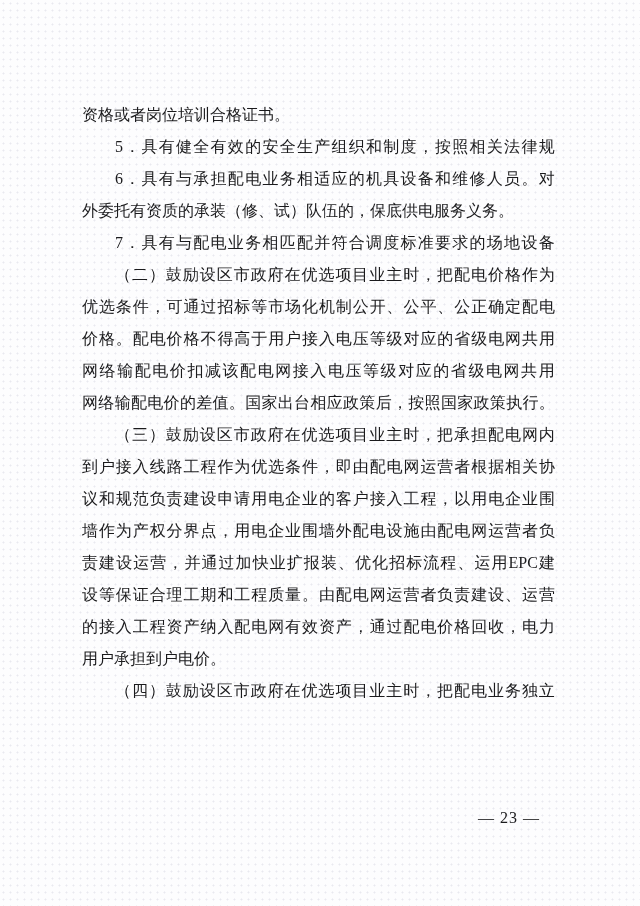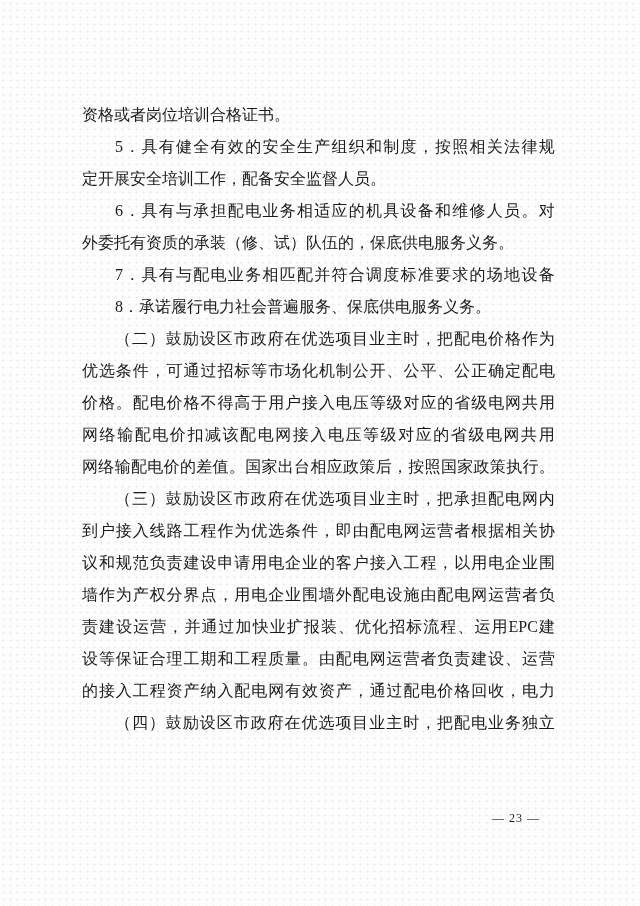--- a/index.html
+++ b/index.html
@@ -36,21 +36,21 @@
   .jst {
     display: flex;
     justify-content: space-between;
     white-space: normal;
   }
   .jst span { display: inline-block; }
   .footer {
     position: absolute;
     right: 100px; top: 804px;
     height: 28px; line-height: 28px;
-    font-size: 12px;
+    font-size: 16px;
     color: #1b1b1d;
     letter-spacing: 1px;
   }
 </style>
 </head>
 <body>
 
 <div class="page">
 
   <div class="text-block">
@@ -76,21 +76,20 @@
         <span>度</span>
         <span>，</span>
         <span>按</span>
         <span>照</span>
         <span>相</span>
         <span>关</span>
         <span>法</span>
         <span>律</span>
         <span>规</span>
       </div>
-    <div class="line">定开展安全培训工作，配备安全监督人员。</div>
     <div class="line ind jst">
         <span>6</span>
         <span>．</span>
         <span>具</span>
         <span>有</span>
         <span>与</span>
         <span>承</span>
         <span>担</span>
         <span>配</span>
         <span>电</span>
@@ -134,21 +133,20 @@
         <span>标</span>
         <span>准</span>
         <span>要</span>
         <span>求</span>
         <span>的</span>
         <span>场</span>
         <span>地</span>
         <span>设</span>
         <span>备</span>
       </div>
-    <div class="line ind">8．承诺履行电力社会普遍服务、保底供电服务义务。</div>
     <div class="line ind jst">
         <span>（</span>
         <span>二</span>
         <span>）</span>
         <span>鼓</span>
         <span>励</span>
         <span>设</span>
         <span>区</span>
         <span>市</span>
         <span>政</span>
@@ -490,20 +488,21 @@
         <span>配</span>
         <span>电</span>
         <span>价</span>
         <span>格</span>
         <span>回</span>
         <span>收</span>
         <span>，</span>
         <span>电</span>
         <span>力</span>
       </div>
+    <div class="line">用户承担到户电价。</div>
     <div class="line ind jst">
         <span>（</span>
         <span>四</span>
         <span>）</span>
         <span>鼓</span>
         <span>励</span>
         <span>设</span>
         <span>区</span>
         <span>市</span>
         <span>政</span>

